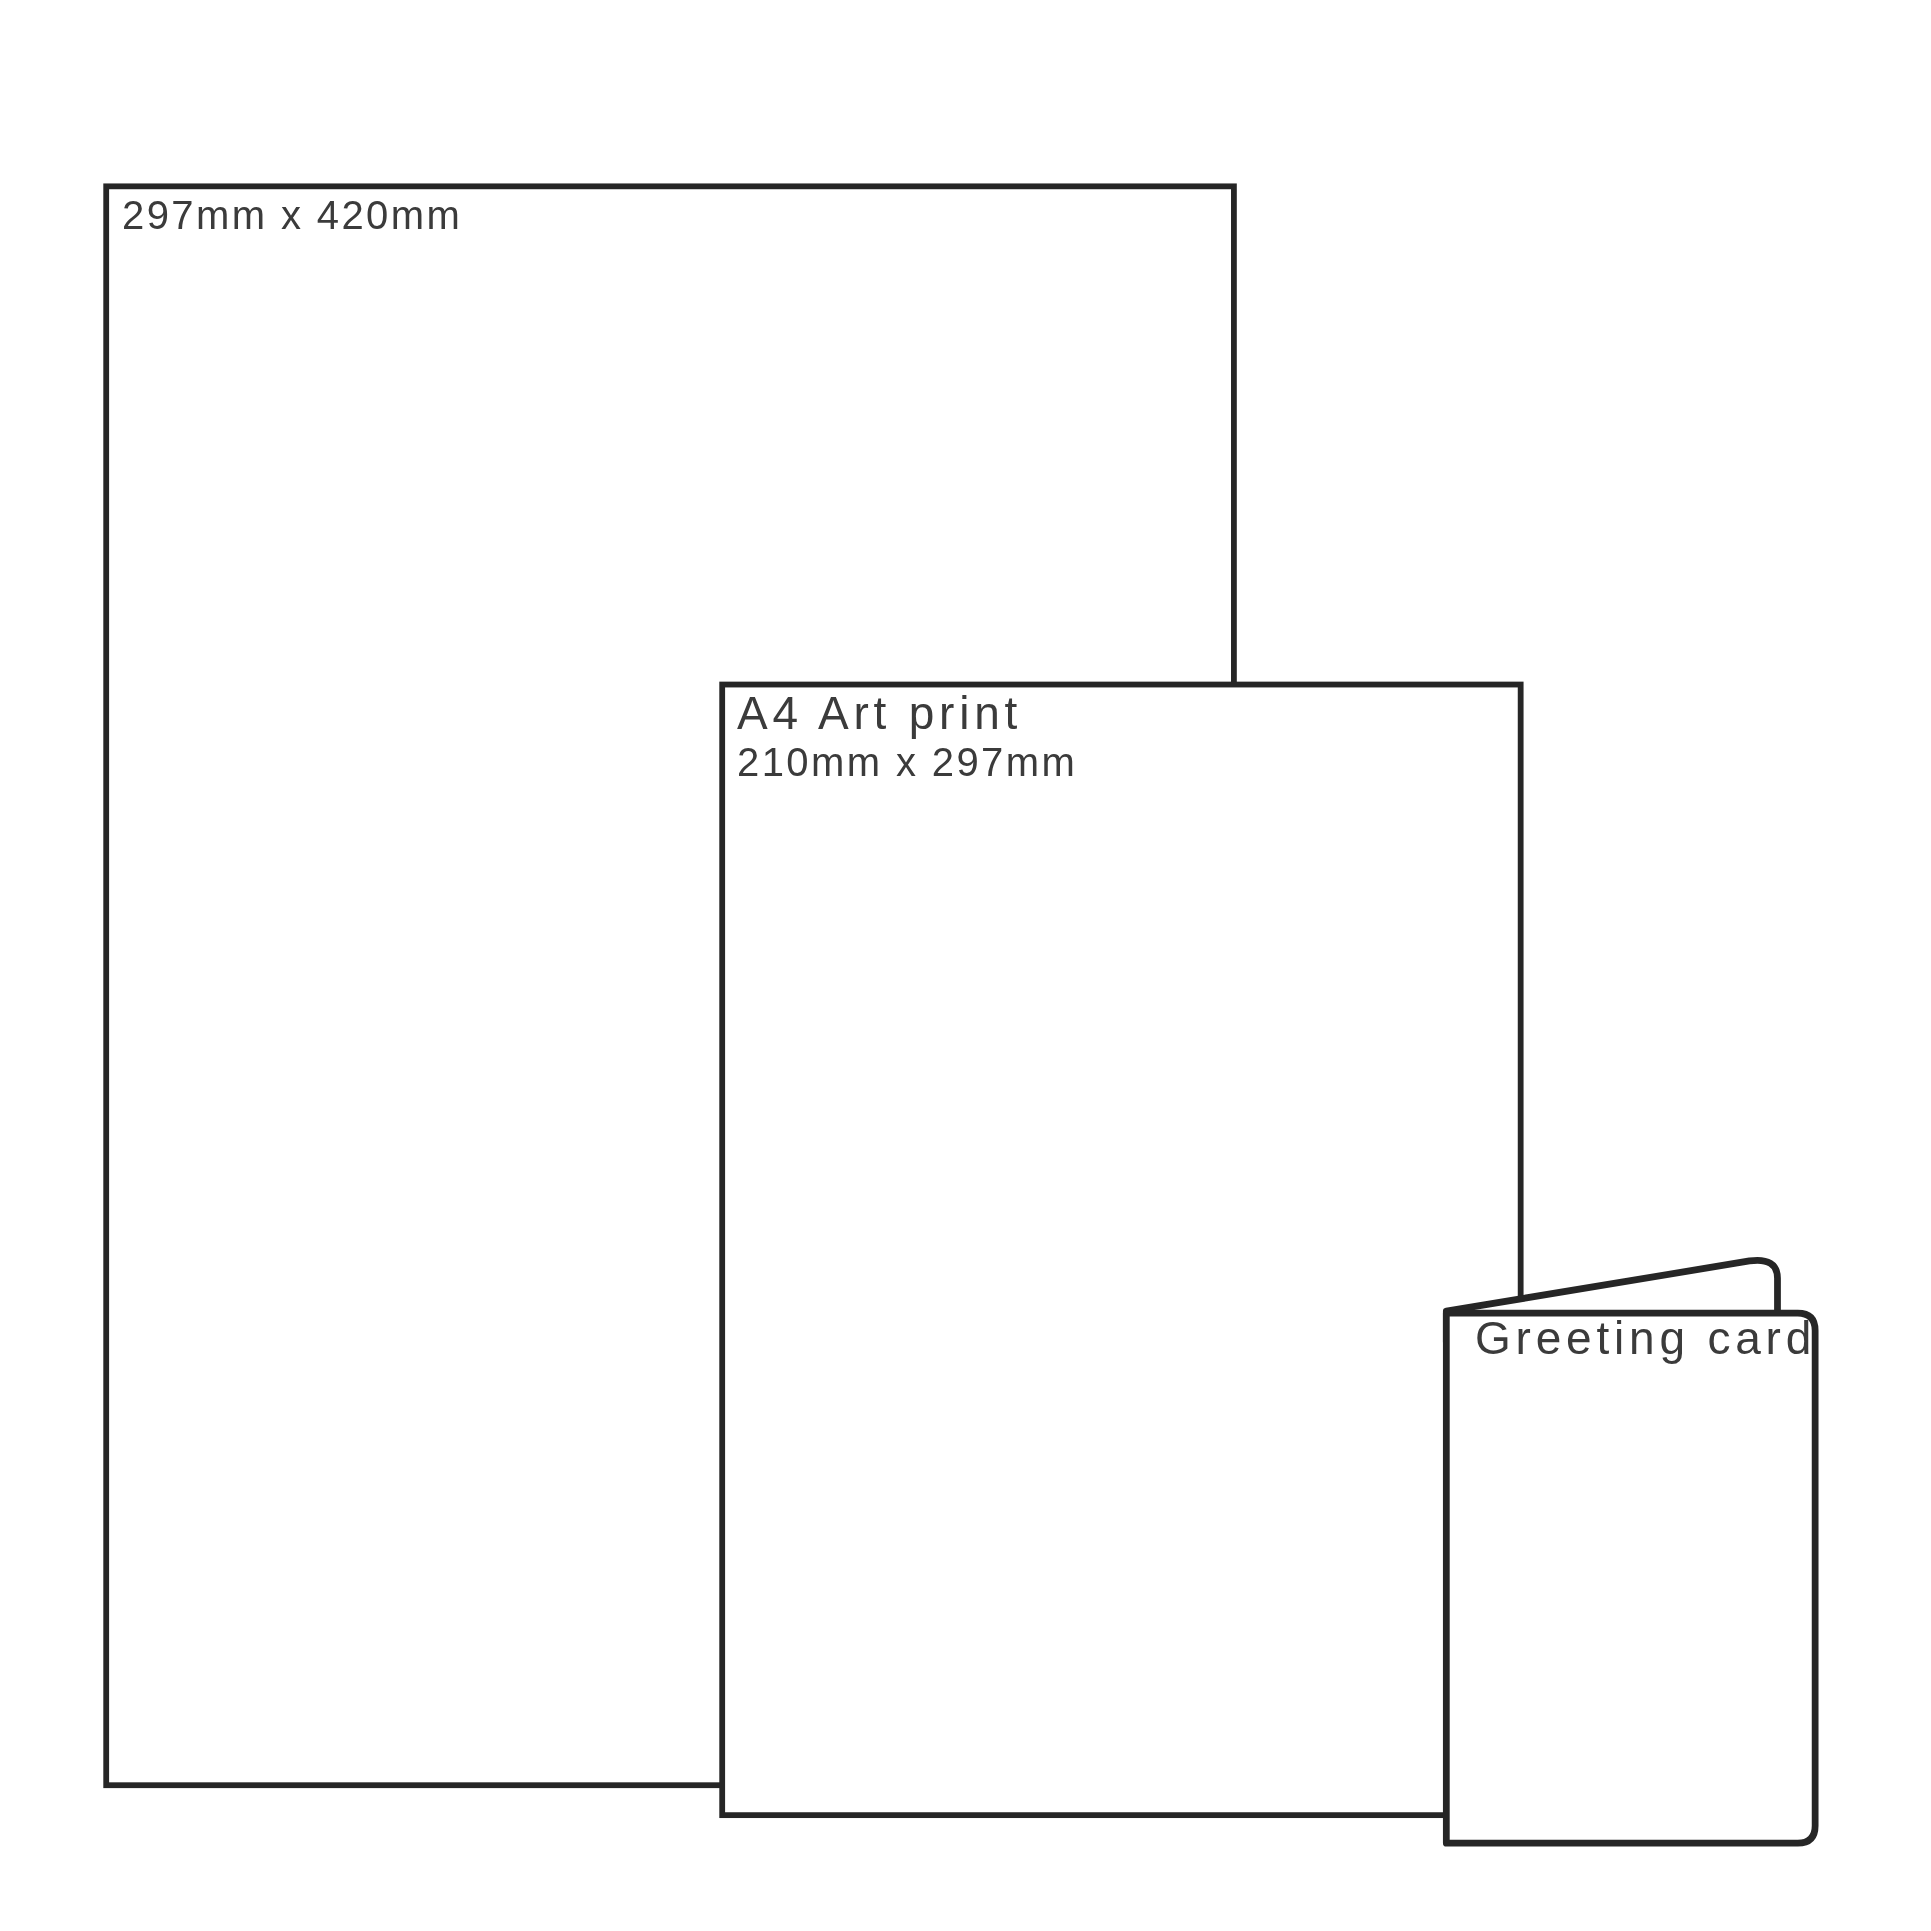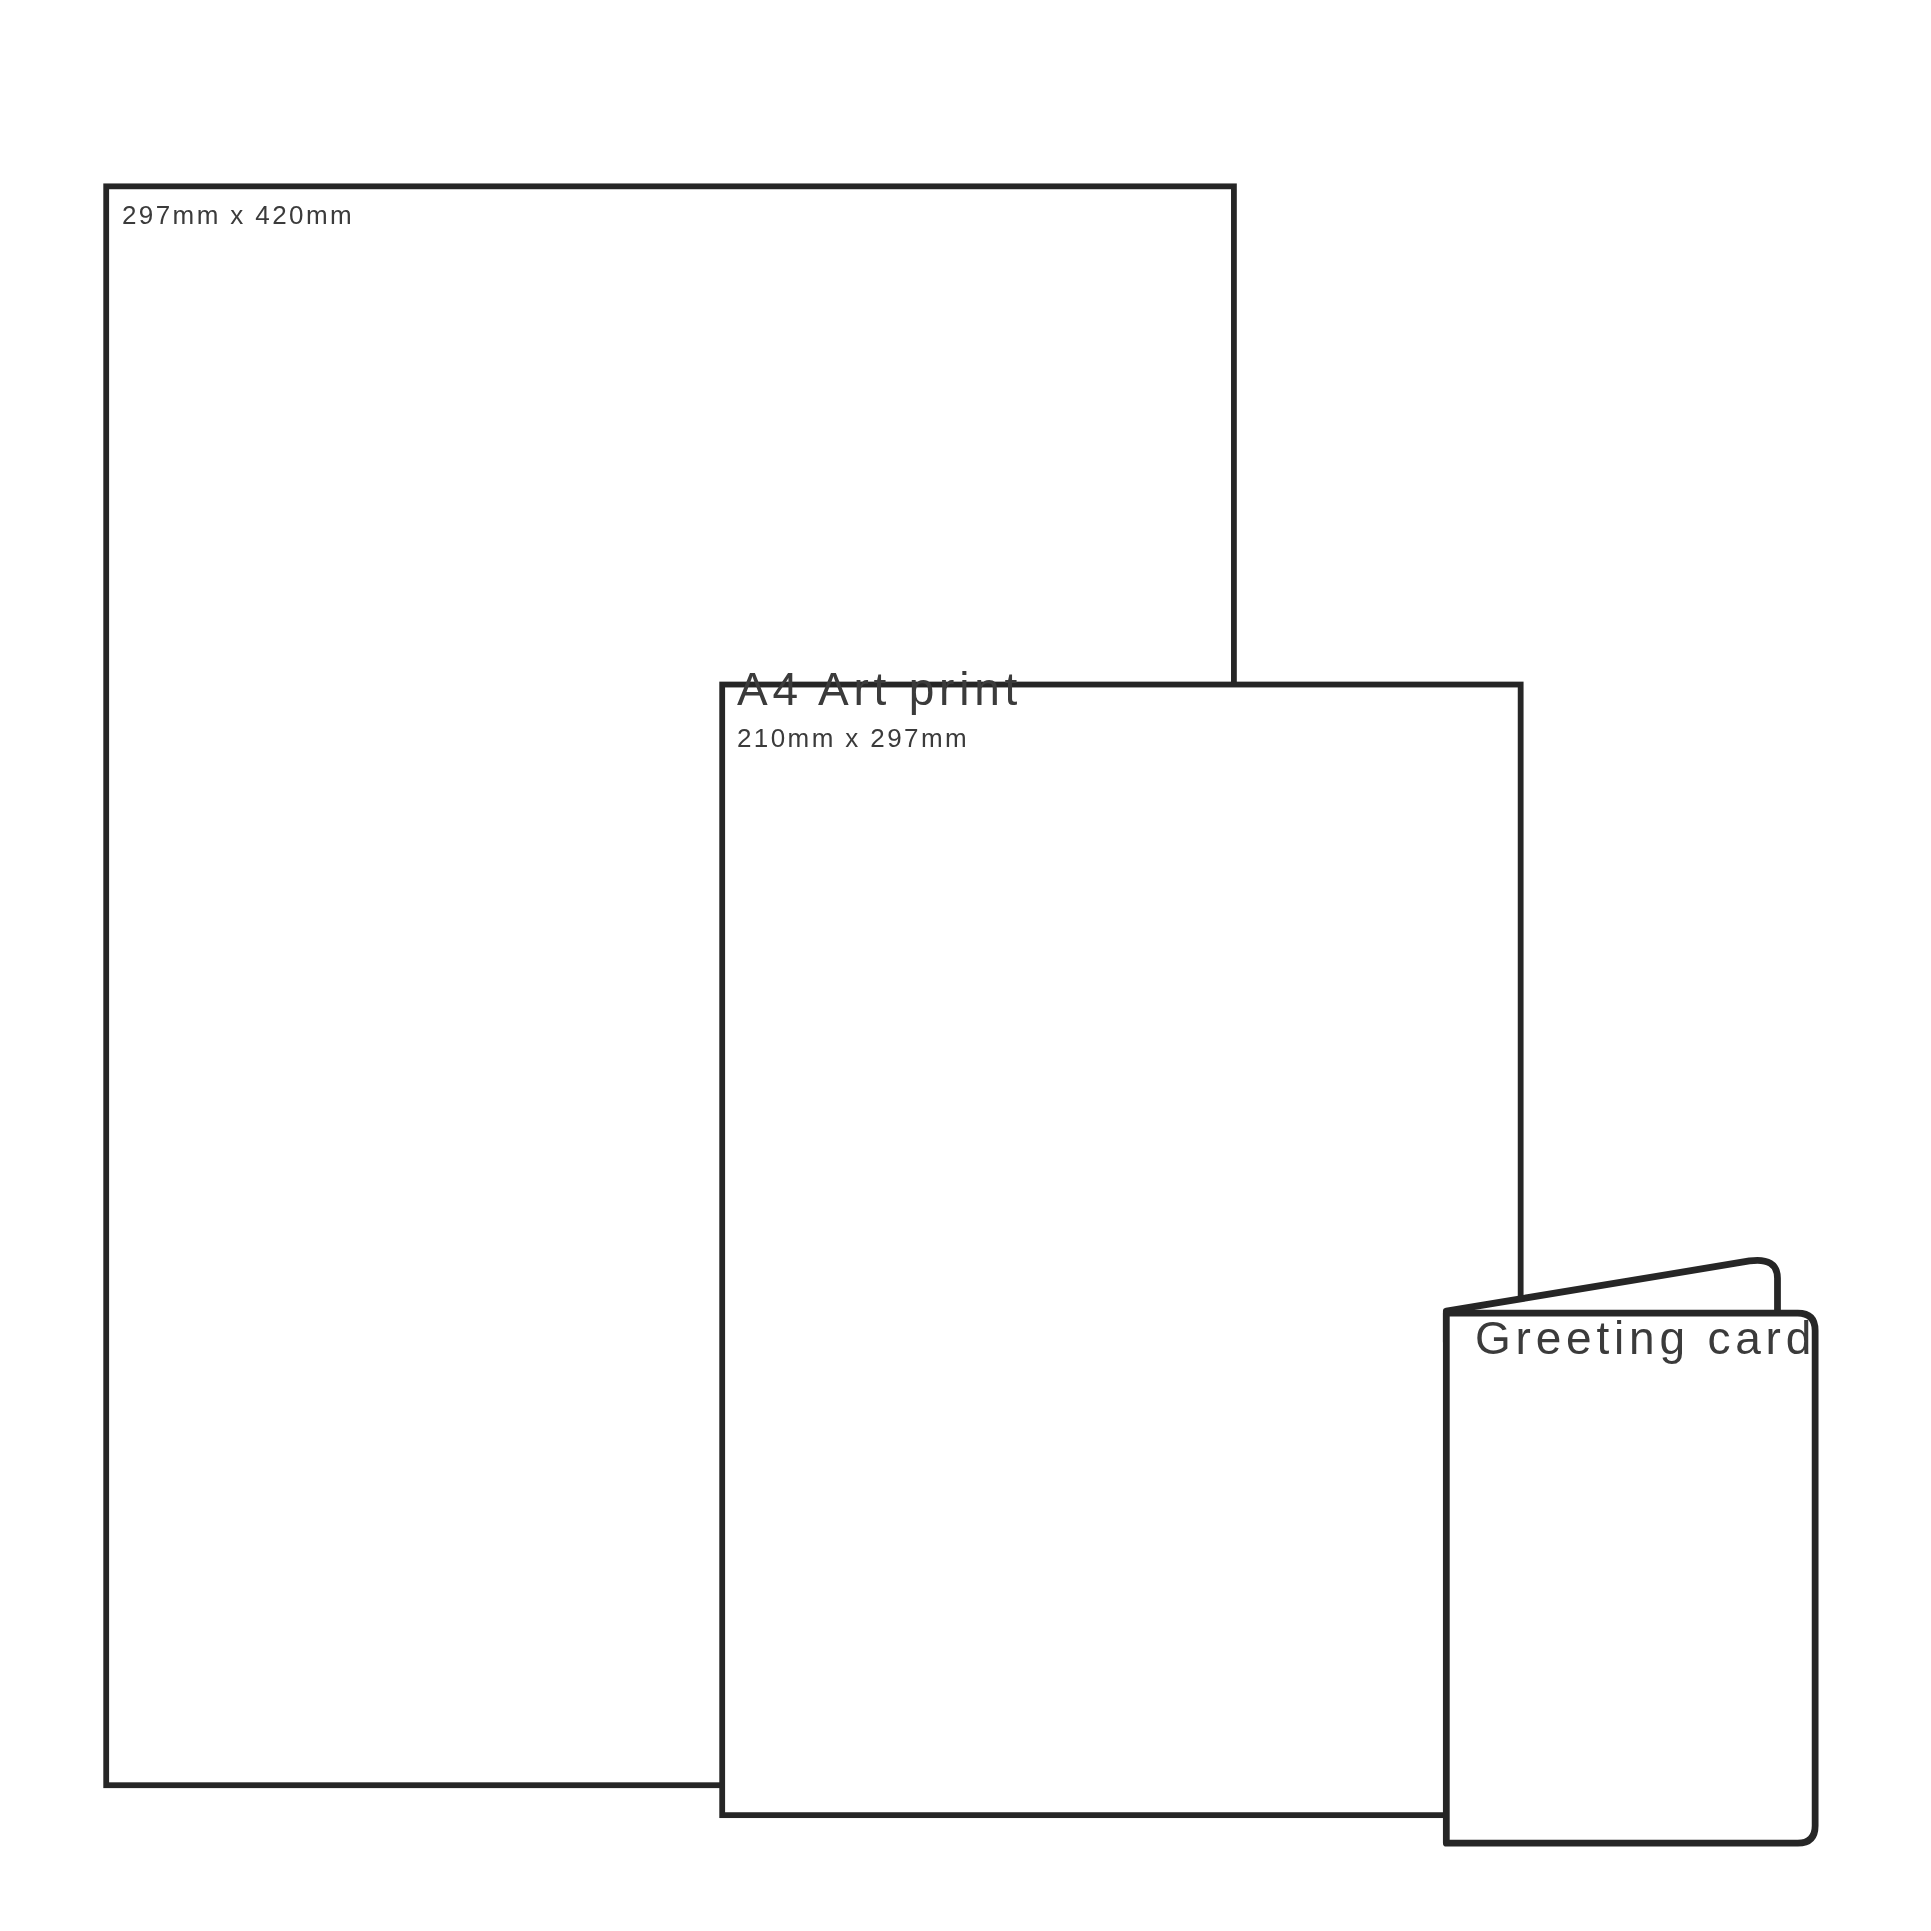--- a/index.html
+++ b/index.html
@@ -33,26 +33,26 @@
     color: var(--text);
     font-weight: 300;
     white-space: nowrap;
   }
   .panel-label .label-title {
     font-size: 46px;
     letter-spacing: 4.8px;
     line-height: 50px;
   }
   .panel-label .label-size {
-    font-size: 26px;
+    font-size: 40px;
     letter-spacing: 2.4px;
     line-height: 48px;
   }
   #label-a3 { left: 122px; top: 191px; }
-  #label-a4 { left: 737px; top: 664px; }
+  #label-a4 { left: 737px; top: 688px; }
   #label-card { left: 1463px; top: 1313px; margin-left: 12px; }
 </style>
 </head>
 <body>
 
 <div id="canvas">
 
   <svg id="shapes" viewBox="0 0 2000 2000" xmlns="http://www.w3.org/2000/svg">
 
     <rect x="110" y="193" width="1168" height="1656" fill="#ffffff" stroke="#262626" stroke-width="6"></rect>

